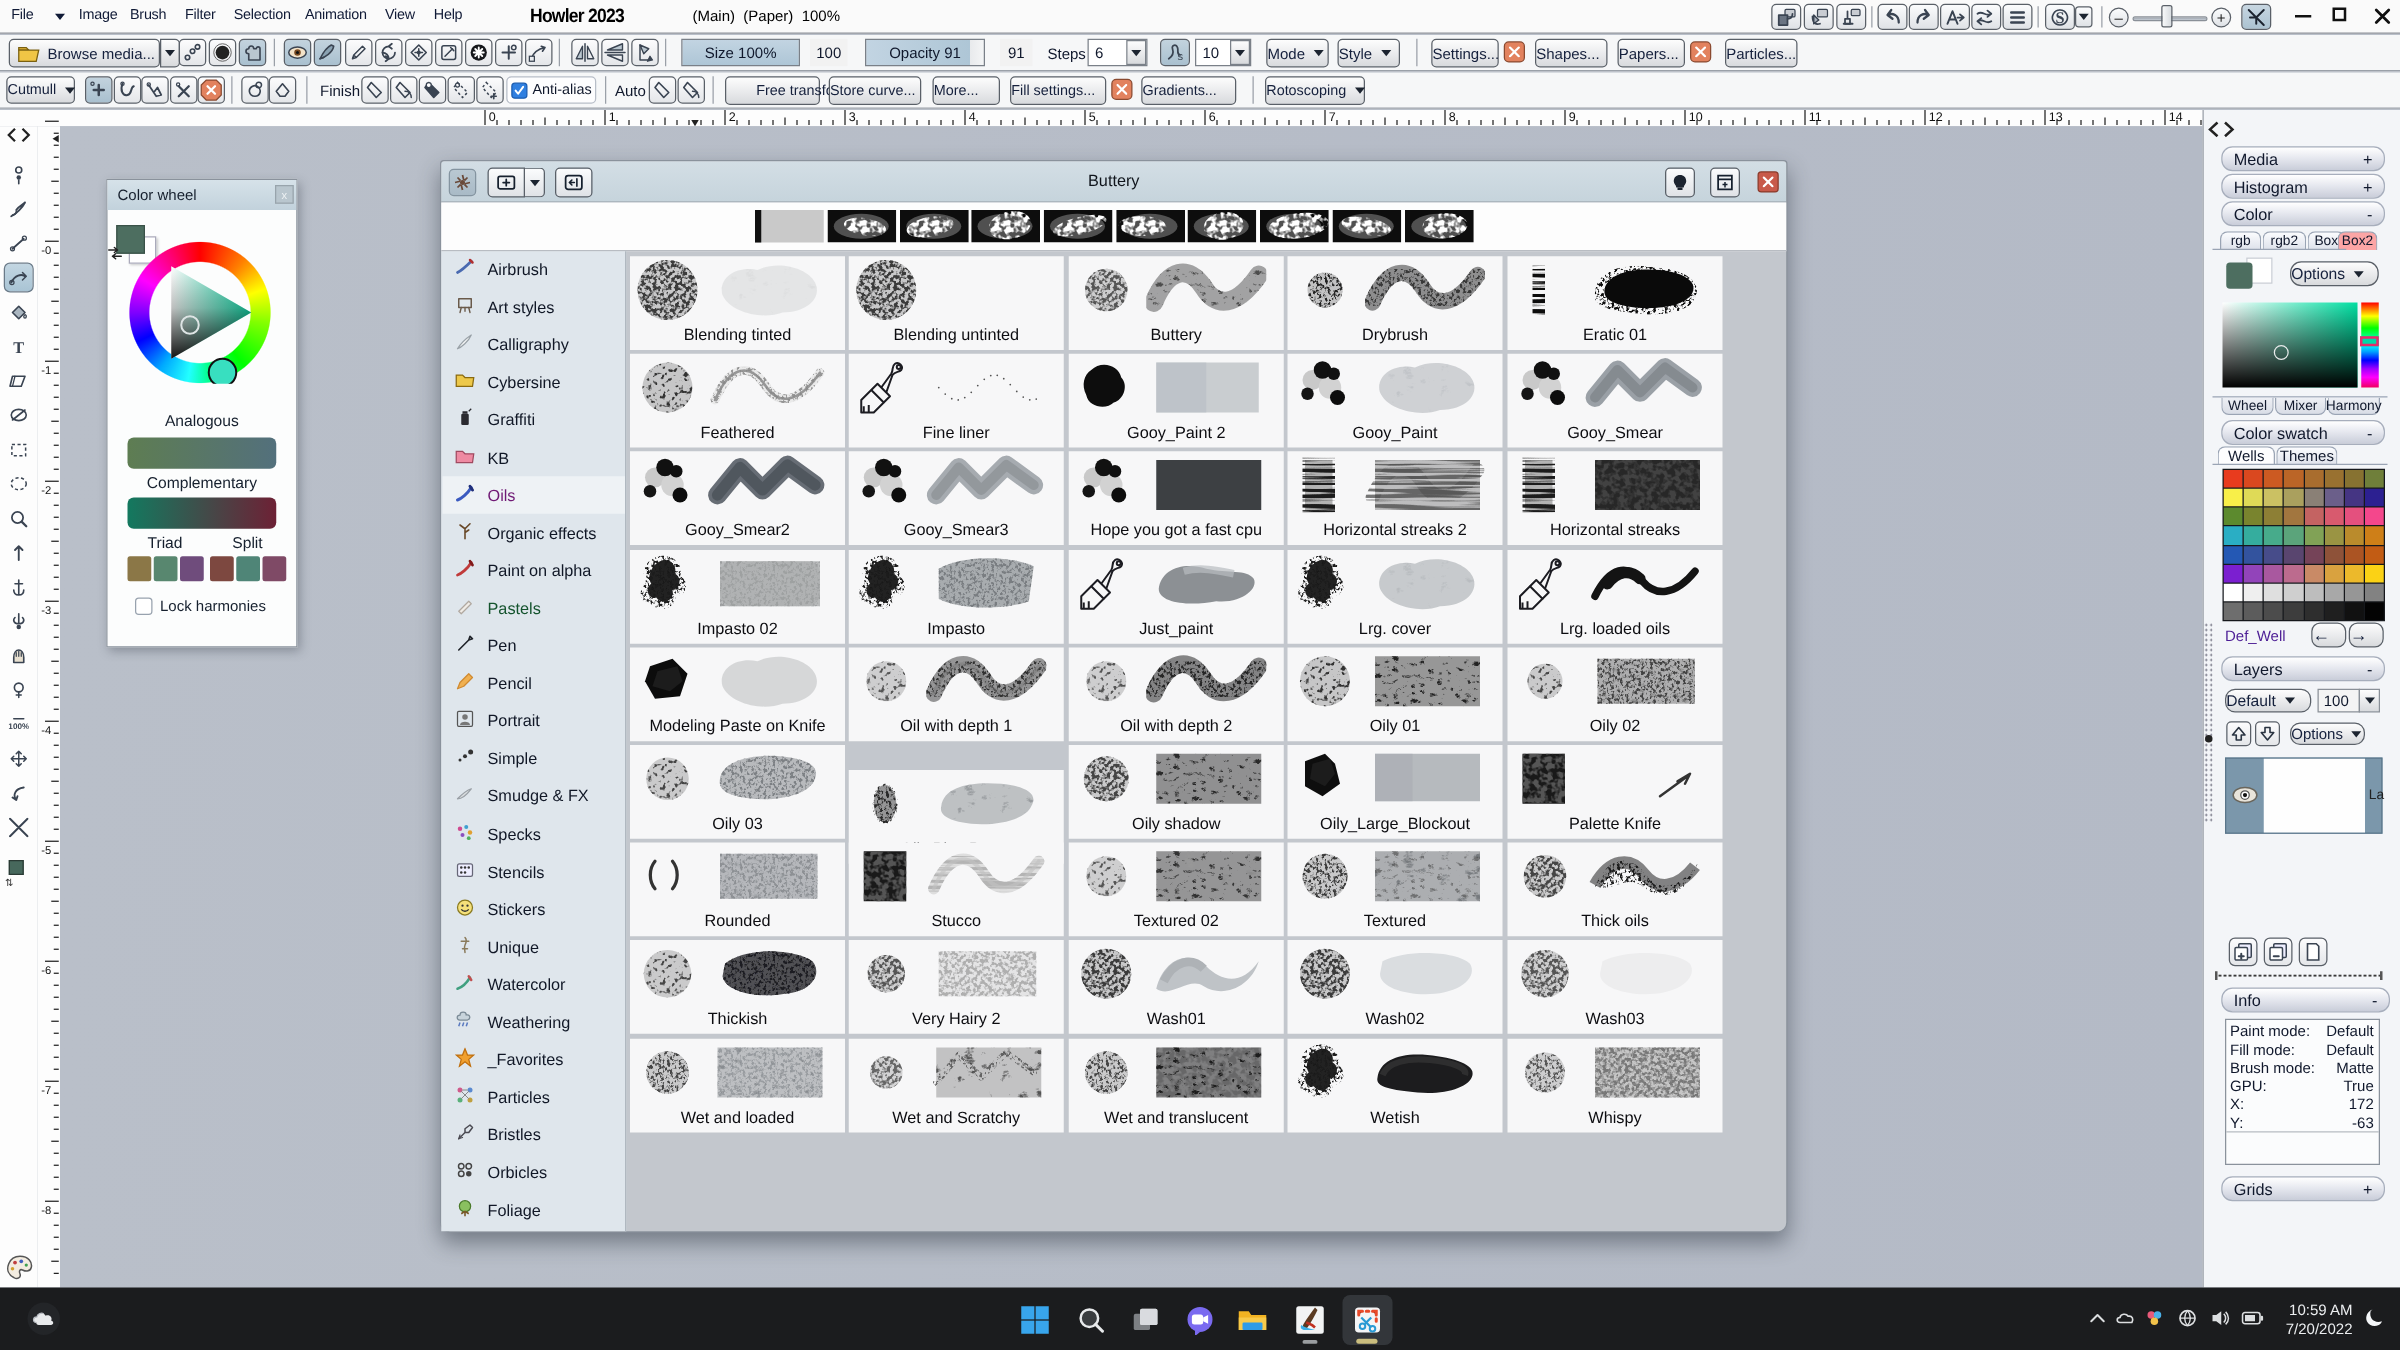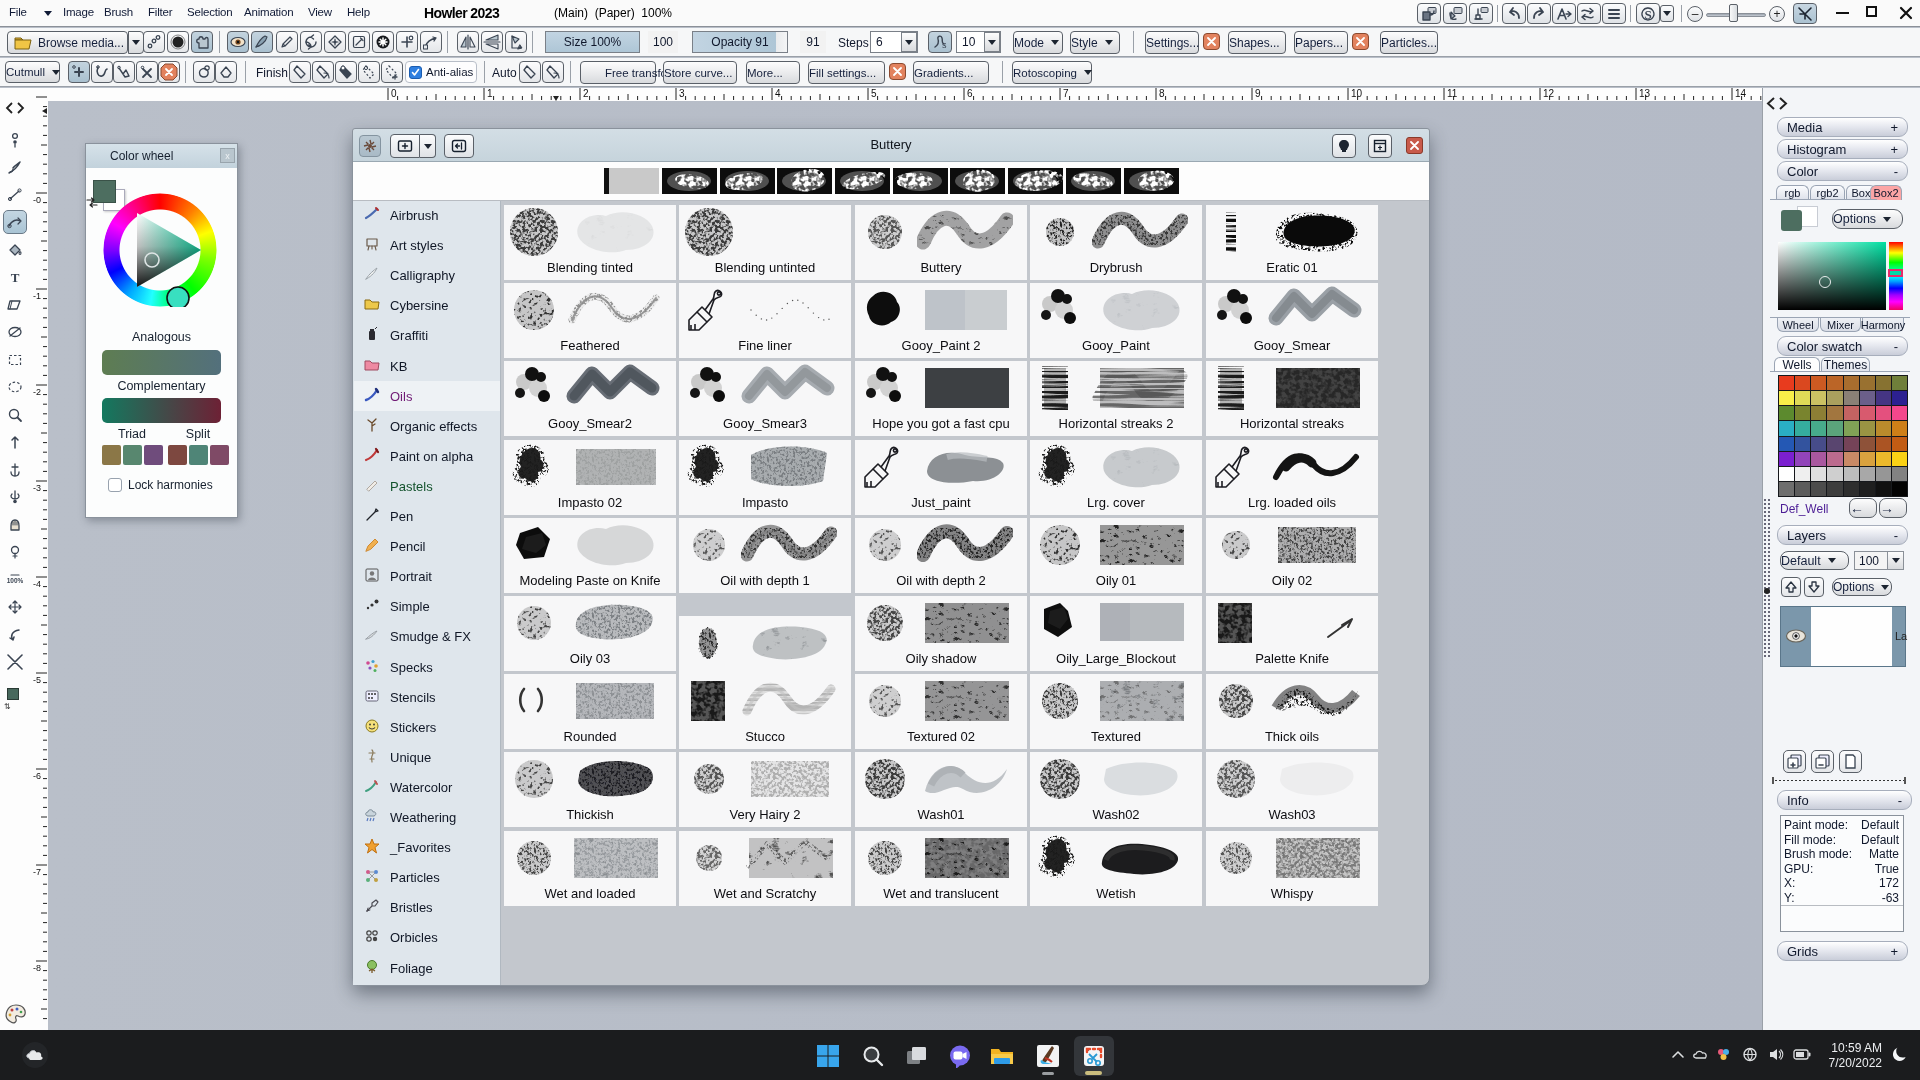--- a/index.html
+++ b/index.html
@@ -789,21 +789,21 @@
     <text x="33" y="395" font-size="9" fill="#111" font-family="Liberation Sans">-2</text>
     <text x="33" y="491" font-size="9" fill="#111" font-family="Liberation Sans">-3</text>
     <text x="33" y="587" font-size="9" fill="#111" font-family="Liberation Sans">-4</text>
     <text x="33" y="683" font-size="9" fill="#111" font-family="Liberation Sans">-5</text>
     <text x="33" y="779" font-size="9" fill="#111" font-family="Liberation Sans">-6</text>
     <text x="33" y="875" font-size="9" fill="#111" font-family="Liberation Sans">-7</text>
     <text x="33" y="971" font-size="9" fill="#111" font-family="Liberation Sans">-8</text>
   </svg>
 <div style="position:absolute;left:42px;top:108px;width:0;height:0;border-top:3.5px solid transparent;border-bottom:3.5px solid transparent;border-right:5px solid #222"></div>
 <div style="position:absolute;left:85px;top:143px;width:153px;height:375px;background:#fcfdfd;border:1px solid #8a929c;box-shadow:2px 3px 8px rgba(40,50,60,.35)"></div>
-<div style="position:absolute;left:86px;top:144px;width:151px;height:24px;background:linear-gradient(#d6e2e9,#c2d2dc);display:flex;align-items:center;padding-left:24px;font-size:12px;color:#16202e">Color wheel</div>
+<div style="position:absolute;left:86px;top:144px;width:151px;height:24px;background:linear-gradient(#d6e2e9,#c2d2dc);display:flex;align-items:center;padding-left:8px;font-size:12px;color:#16202e">Color wheel</div>
 <div style="position:absolute;left:220px;top:148px;width:15px;height:15px;background:#b9c6ce;border:1px solid #98a4ac;display:flex;align-items:center;justify-content:center;font-size:9px;color:#eef2f4">x</div>
 <div style="position:absolute;left:103px;top:189px;width:22px;height:22px;background:#fff;border:1px solid #aab;box-shadow:1px 1px 2px rgba(0,0,0,.2)"></div>
 <div style="position:absolute;left:93px;top:180px;width:23px;height:23px;background:#4d6e60;border:1px solid #3a5248"></div>
 <svg style="position:absolute;left:85px;top:196px" width="14" height="14" viewBox="0 0 14 14">
     <path d="M2,4 L9,4 M9,4 L6.5,2 M9,4 L6.5,6" stroke="#222" stroke-width="1.2" fill="none" stroke-linecap="round" stroke-linejoin="round"></path>
     <path d="M12,9 L5,9 M5,9 L7.5,7 M5,9 L7.5,11" stroke="#222" stroke-width="1.2" fill="none" stroke-linecap="round" stroke-linejoin="round"></path>
   </svg>
 <div style="position:absolute;left:103px;top:193px;width:114px;height:114px;border-radius:57px;
 background:conic-gradient(from 0deg,#f00,#ff8000 40deg,#ff0 70deg,#80ff00 100deg,#0f0 140deg,#00ff80 170deg,#0ffd 190deg,#0af 215deg,#00f 245deg,#8000ff 270deg,#f0f 300deg,#ff0080 330deg,#f00 360deg);
 -webkit-mask:radial-gradient(circle 57px at 50% 50%,transparent 40px,#000 41px,#000 56px,transparent 57px);

